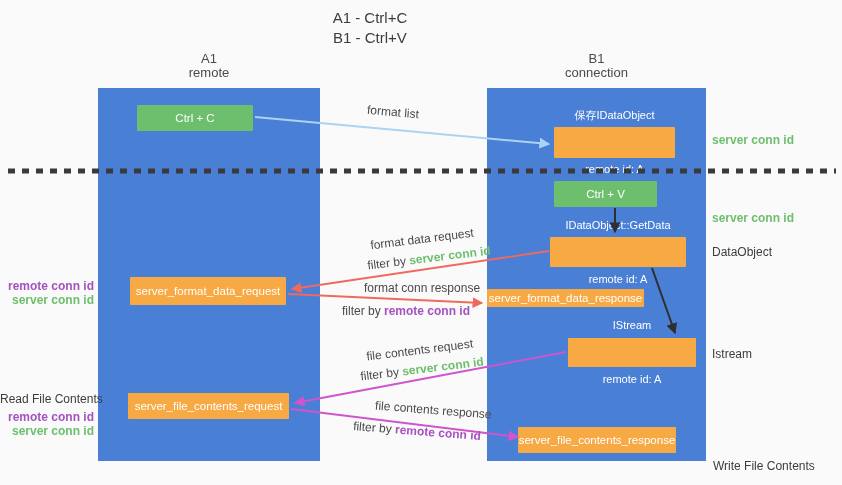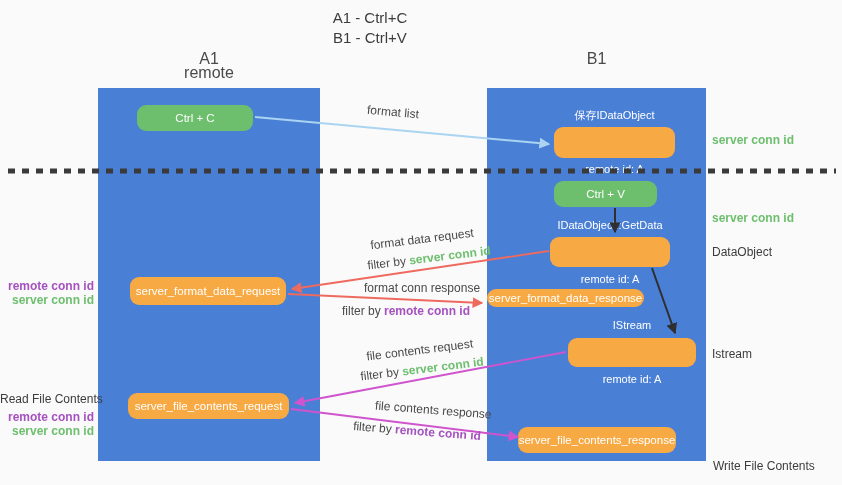--- a/index.html
+++ b/index.html
@@ -9,36 +9,36 @@
     --arrow-black:#2f2f2f; --text-dark:#3c3c3c;
   }
   html,body{margin:0;padding:0;}
   body{
     width:842px;height:485px;background:#fafafa;
     font-family:"Liberation Sans",sans-serif;position:relative;overflow:hidden;
   }
   .stage{position:absolute;inset:0;}
   .title{position:absolute;left:0;top:8px;width:740px;text-align:center;
     font-size:15px;line-height:20px;color:var(--text-dark);}
-  .lane-header{position:absolute;text-align:center;font-size:16px;line-height:14px;color:#4a4a4a;}
+  .lane-header{position:absolute;text-align:center;font-size:13px;line-height:14px;color:#4a4a4a;}
   .lane-header.left{left:98px;top:52px;width:222px;}
   .lane-header.right{left:487px;top:52px;width:219px;}
   .lane{position:absolute;background:var(--lane-blue);top:88px;height:373px;}
   .lane.left{left:98px;width:222px;}
   .lane.right{left:487px;width:219px;}
   svg.overlay{position:absolute;left:0;top:0;pointer-events:none;}
   .node{position:absolute;display:flex;flex-direction:column;align-items:center;
     justify-content:center;color:#fff;text-align:center;font-size:11.5px;
-    line-height:13px;border-radius:9px;white-space:nowrap;}
+    line-height:13px;border-radius:1px;white-space:nowrap;}
   .node.green{background:var(--box-green);}
   .node.orange{background:var(--box-orange);gap:41px;}
   .n-ctrl-c{left:137px;top:105px;width:116px;height:26px;}
   .n-save-obj{left:554px;top:127px;width:121px;height:31px;font-size:11px;}
   .n-ctrl-v{left:554px;top:181px;width:103px;height:26px;}
-  .n-getdata{left:550px;top:237px;width:120px;height:30px;font-size:11px;}
+  .n-getdata{left:550px;top:237px;width:136px;height:30px;font-size:11px;}
   .n-fmt-req{left:130px;top:277px;width:156px;height:28px;align-items:center;}
   .n-fmt-resp{left:487px;top:289px;width:157px;height:18px;}
   .n-istream{left:568px;top:338px;width:128px;height:29px;font-size:11px;}
   .n-file-req{left:128px;top:393px;width:161px;height:26px;}
   .n-file-resp{left:518px;top:427px;width:158px;height:26px;}
   .side-label{position:absolute;font-size:12px;white-space:nowrap;color:var(--text-dark);}
   .side-label.green{color:var(--text-green);font-weight:bold;}
   .side-label.purple{color:var(--text-purple);font-weight:bold;}
   .left-col{left:0;width:94px;text-align:right;}
   .arrow-label{position:absolute;font-size:12px;color:#4a4a4a;white-space:nowrap;}
@@ -64,20 +64,21 @@
     <div>A1 - Ctrl+C</div>
     <div>B1 - Ctrl+V</div>
   </div>
 
   <div class="lane-header left">
     <div>A1</div>
     <div>remote</div>
   </div>
   <div class="lane-header right">
     <div>B1</div>
+    <div>connection</div>
   </div>
 
   <div class="lane left"></div>
   <div class="lane right"></div>
 
   <div class="node green n-ctrl-c">
     <span>Ctrl + C</span>
   </div>
   <div class="node orange n-save-obj">
     <span>保存IDataObject</span>

